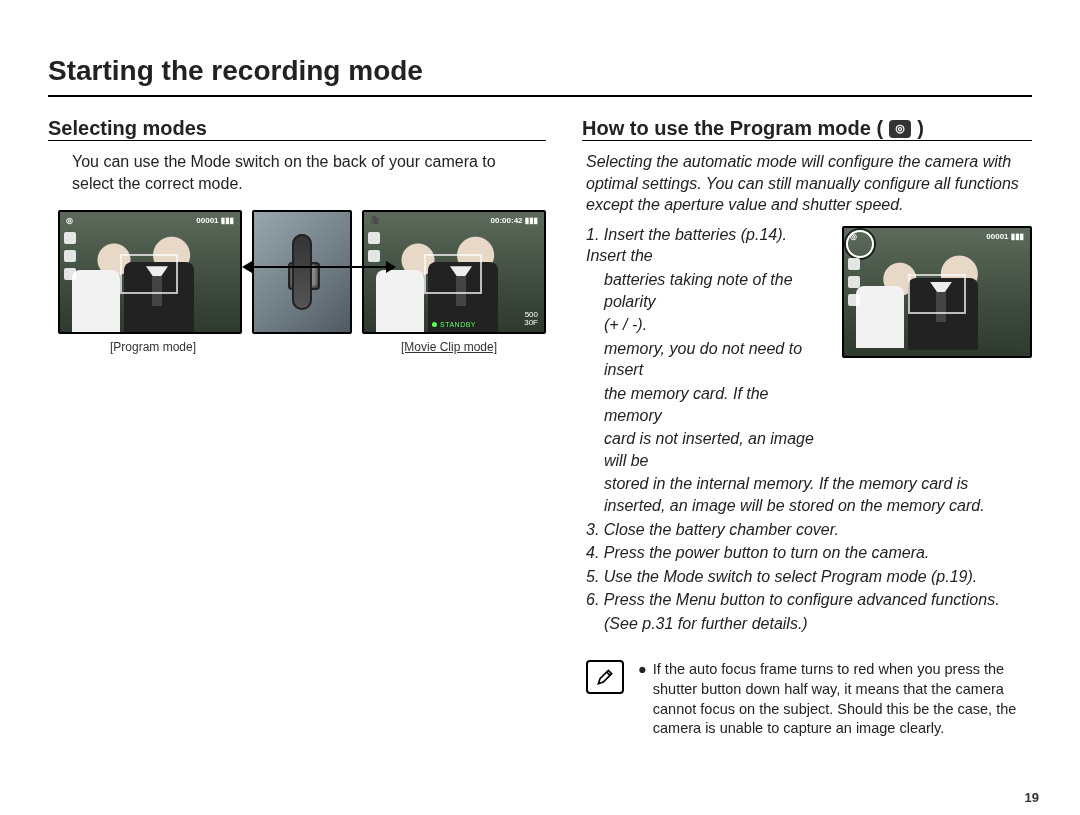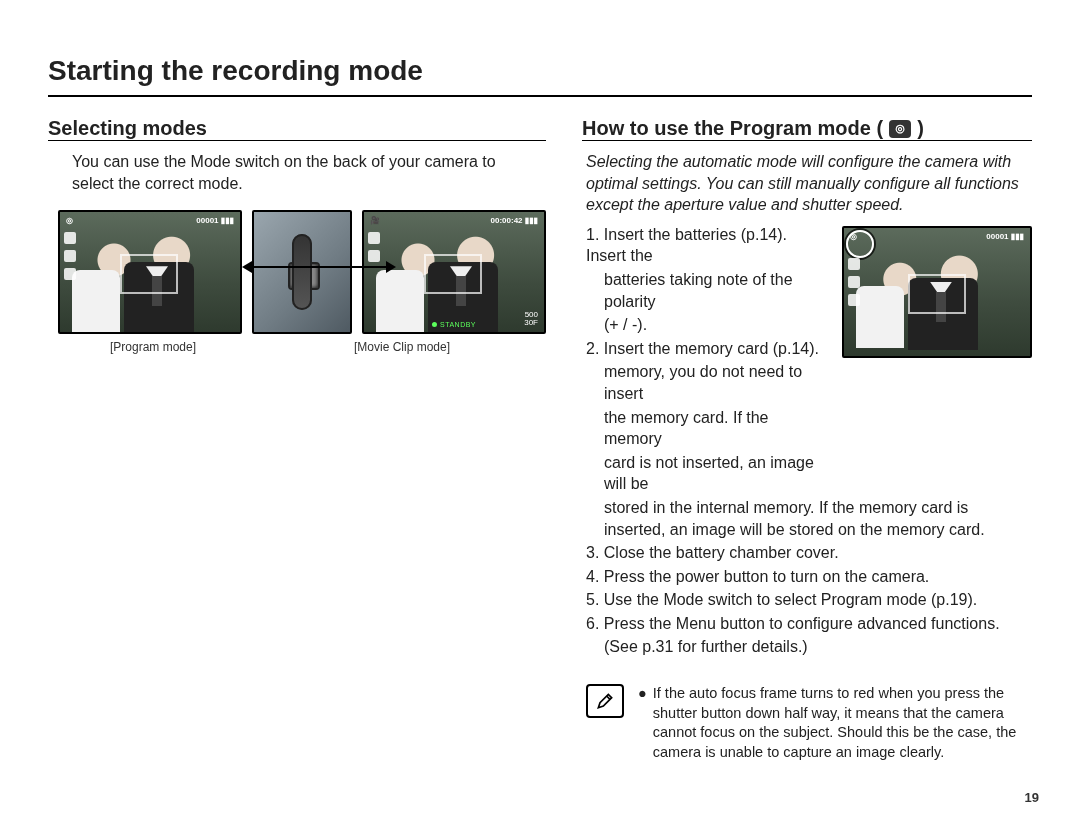--- a/index.html
+++ b/index.html
@@ -169,21 +169,21 @@
   }
   .fig-captions {
     display: flex;
     padding-left: 10px;
     margin-top: 6px;
     font-size: 12px;
     color: #333;
   }
   .fig-captions .cap1 { width: 190px; text-align: center; }
   .fig-captions .gap  { width: 106px; }
-  .fig-captions .cap2 { width: 190px; text-align: left; }
+  .fig-captions .cap2 { width: 190px; text-align: center; text-decoration: underline; }
   .arrow-row {
     position: relative;
     width: 100%;
     height: 0;
   }
   .arrow {
     position: absolute;
     top: -68px;
     left: 196px;
     width: 150px;
@@ -211,21 +211,21 @@
   }
   .right-flex {
     display: flex;
     gap: 12px;
   }
   .steps {
     font-size: 16px;
     line-height: 1.35;
     padding-left: 4px;
   }
-  .steps .step { margin-bottom: 2px; }
+  .steps .step { margin-bottom: 2px; font-style: italic; }
   .steps .indent { padding-left: 18px; }
   .right-lcd-wrap {
     flex: 0 0 190px;
     margin-top: 2px;
   }
   .right-lcd-wrap .mode-circle {
     position: absolute;
     left: 2px; top: 2px;
     width: 24px; height: 24px;
     border: 2px solid #fff;
@@ -352,21 +352,20 @@
         <span>)</span>
       </div>
 
       <div class="right-intro">Selecting the automatic mode will configure the camera with optimal settings. You can still manually configure all functions except the aperture value and shutter speed.</div>
 
       <div class="right-flex">
         <div class="steps">
           <div class="step">1. Insert the batteries (p.14). Insert the</div>
           <div class="step indent">batteries taking note of the polarity</div>
           <div class="step indent">(+ / -).</div>
-          <div class="step">2. Insert the memory card (p.14).</div>
           <div class="step indent">memory, you do not need to insert</div>
           <div class="step indent">the memory card. If the memory</div>
           <div class="step indent">card is not inserted, an image will be</div>
         </div>
         <div class="right-lcd-wrap">
           <div class="lcd" style="width:186px;height:128px;">
             <div class="couple"></div>
             <div class="body1"></div>
             <div class="body2"></div>
             <div class="shirt"></div>

